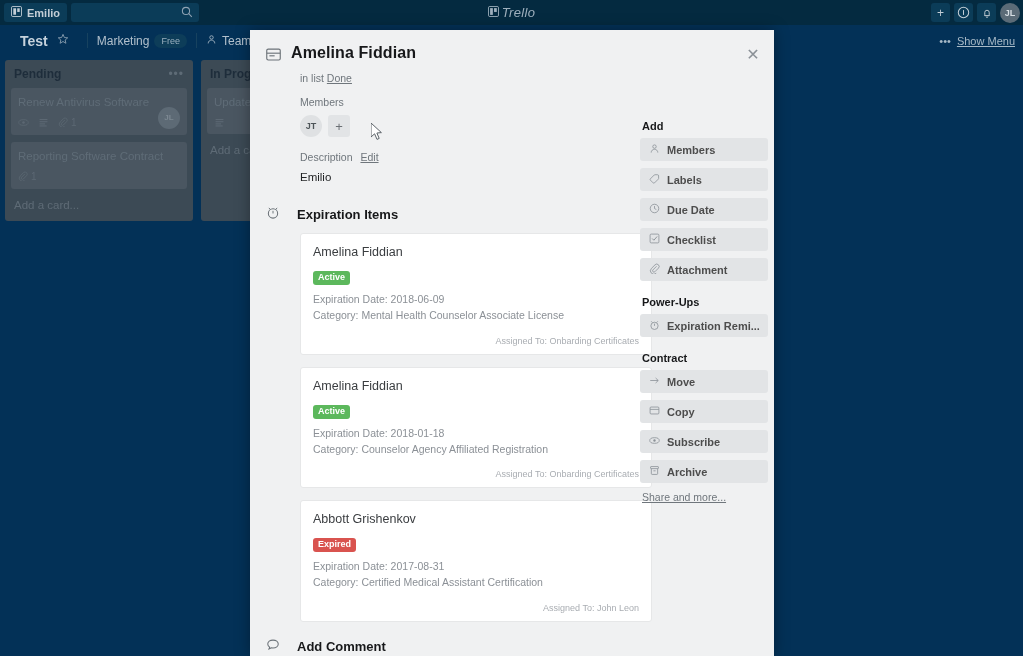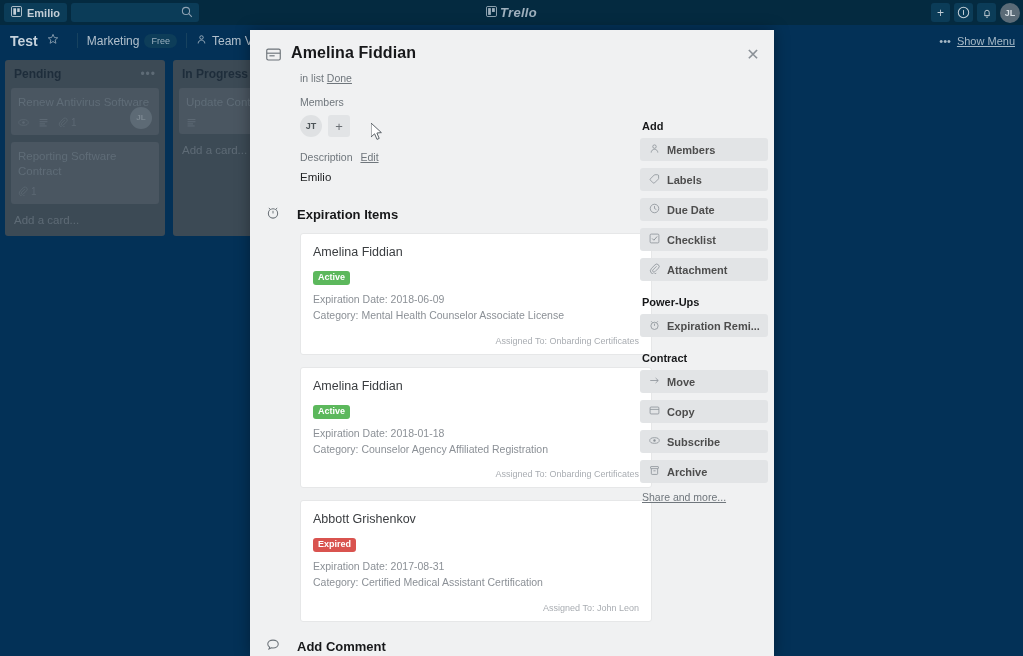--- a/index.html
+++ b/index.html
@@ -26,62 +26,62 @@
     margin-right: 4px;
   }
   .tb-search {
     background: #0b3c58; border-radius: 3px; height: 19px; width: 128px;
     display: flex; align-items: center; justify-content: flex-end;
     padding: 0 6px; margin-right: 4px;
   }
   .tb-logo {
     position: absolute; left: 0; right: 0; top: 0; height: 25px;
     display: flex; align-items: center; justify-content: center;
-    color: #9fb0bd; font-size: 13px; font-style: italic; font-weight: bold;
+    color: #9fb0bd; font-size: 13px; font-style: italic; font-weight: normal;
     letter-spacing: .3px; pointer-events: none; gap: 3px;
   }
   .tb-right {
     position: absolute; right: 3px; top: 0; height: 25px;
     display: flex; align-items: center; gap: 4px;
   }
   .tb-icon {
     width: 19px; height: 19px; border-radius: 3px; background: #0b3c58;
     display: flex; align-items: center; justify-content: center;
     color: #c3ced6; font-size: 12px;
   }
   .tb-avatar {
     width: 20px; height: 20px; border-radius: 50%; background: #5b6b77;
     color: #d7dee3; font-size: 9px; font-weight: bold;
     display: flex; align-items: center; justify-content: center;
   }
 
   
   .boardbar {
     position: absolute; top: 25px; left: 0; right: 0; height: 31px;
-    display: flex; align-items: center; padding: 0 10px;
+    display: flex; align-items: center; padding: 0 20px;
     color: #b2c0cc; font-size: 12px;
   }
   .bb-title { font-size: 14px; font-weight: bold; color: #c6d2dc; margin-right: 9px; }
   .bb-star { color: #8fa3b3; font-size: 12px; margin-right: 9px; }
   .bb-sep { width: 1px; height: 15px; background: #17425f; margin: 0 9px; }
   .bb-item { display: flex; align-items: center; gap: 5px; }
   .bb-free {
     background: #0d3d59; border-radius: 8px; font-size: 9px;
     padding: 2px 7px; color: #9bb0bf;
   }
   .bb-right {
     position: absolute; right: 8px; display: flex; align-items: center; gap: 6px;
     font-size: 11px; color: #a8bac7;
   }
   .bb-showmenu { text-decoration: underline; }
 
   
   .lists { position: absolute; top: 60px; left: 5px; display: flex; gap: 8px; }
   .list {
-    width: 160px; background: #3c4a55; border-radius: 3px; padding: 6px;
+    width: 188px; background: #3c4a55; border-radius: 3px; padding: 6px;
     display: flex; flex-direction: column; gap: 7px;
   }
   .list-head {
     display: flex; align-items: center; justify-content: space-between;
     padding: 1px 3px 0 3px;
   }
   .list-title { font-size: 12px; font-weight: bold; color: #1e2d3b; }
   .list-dots { color: #5e6b76; font-size: 12px; letter-spacing: 1px; line-height: 6px; }
   .card {
     background: #4a5661; border-radius: 3px; padding: 7px 7px 6px 7px;

